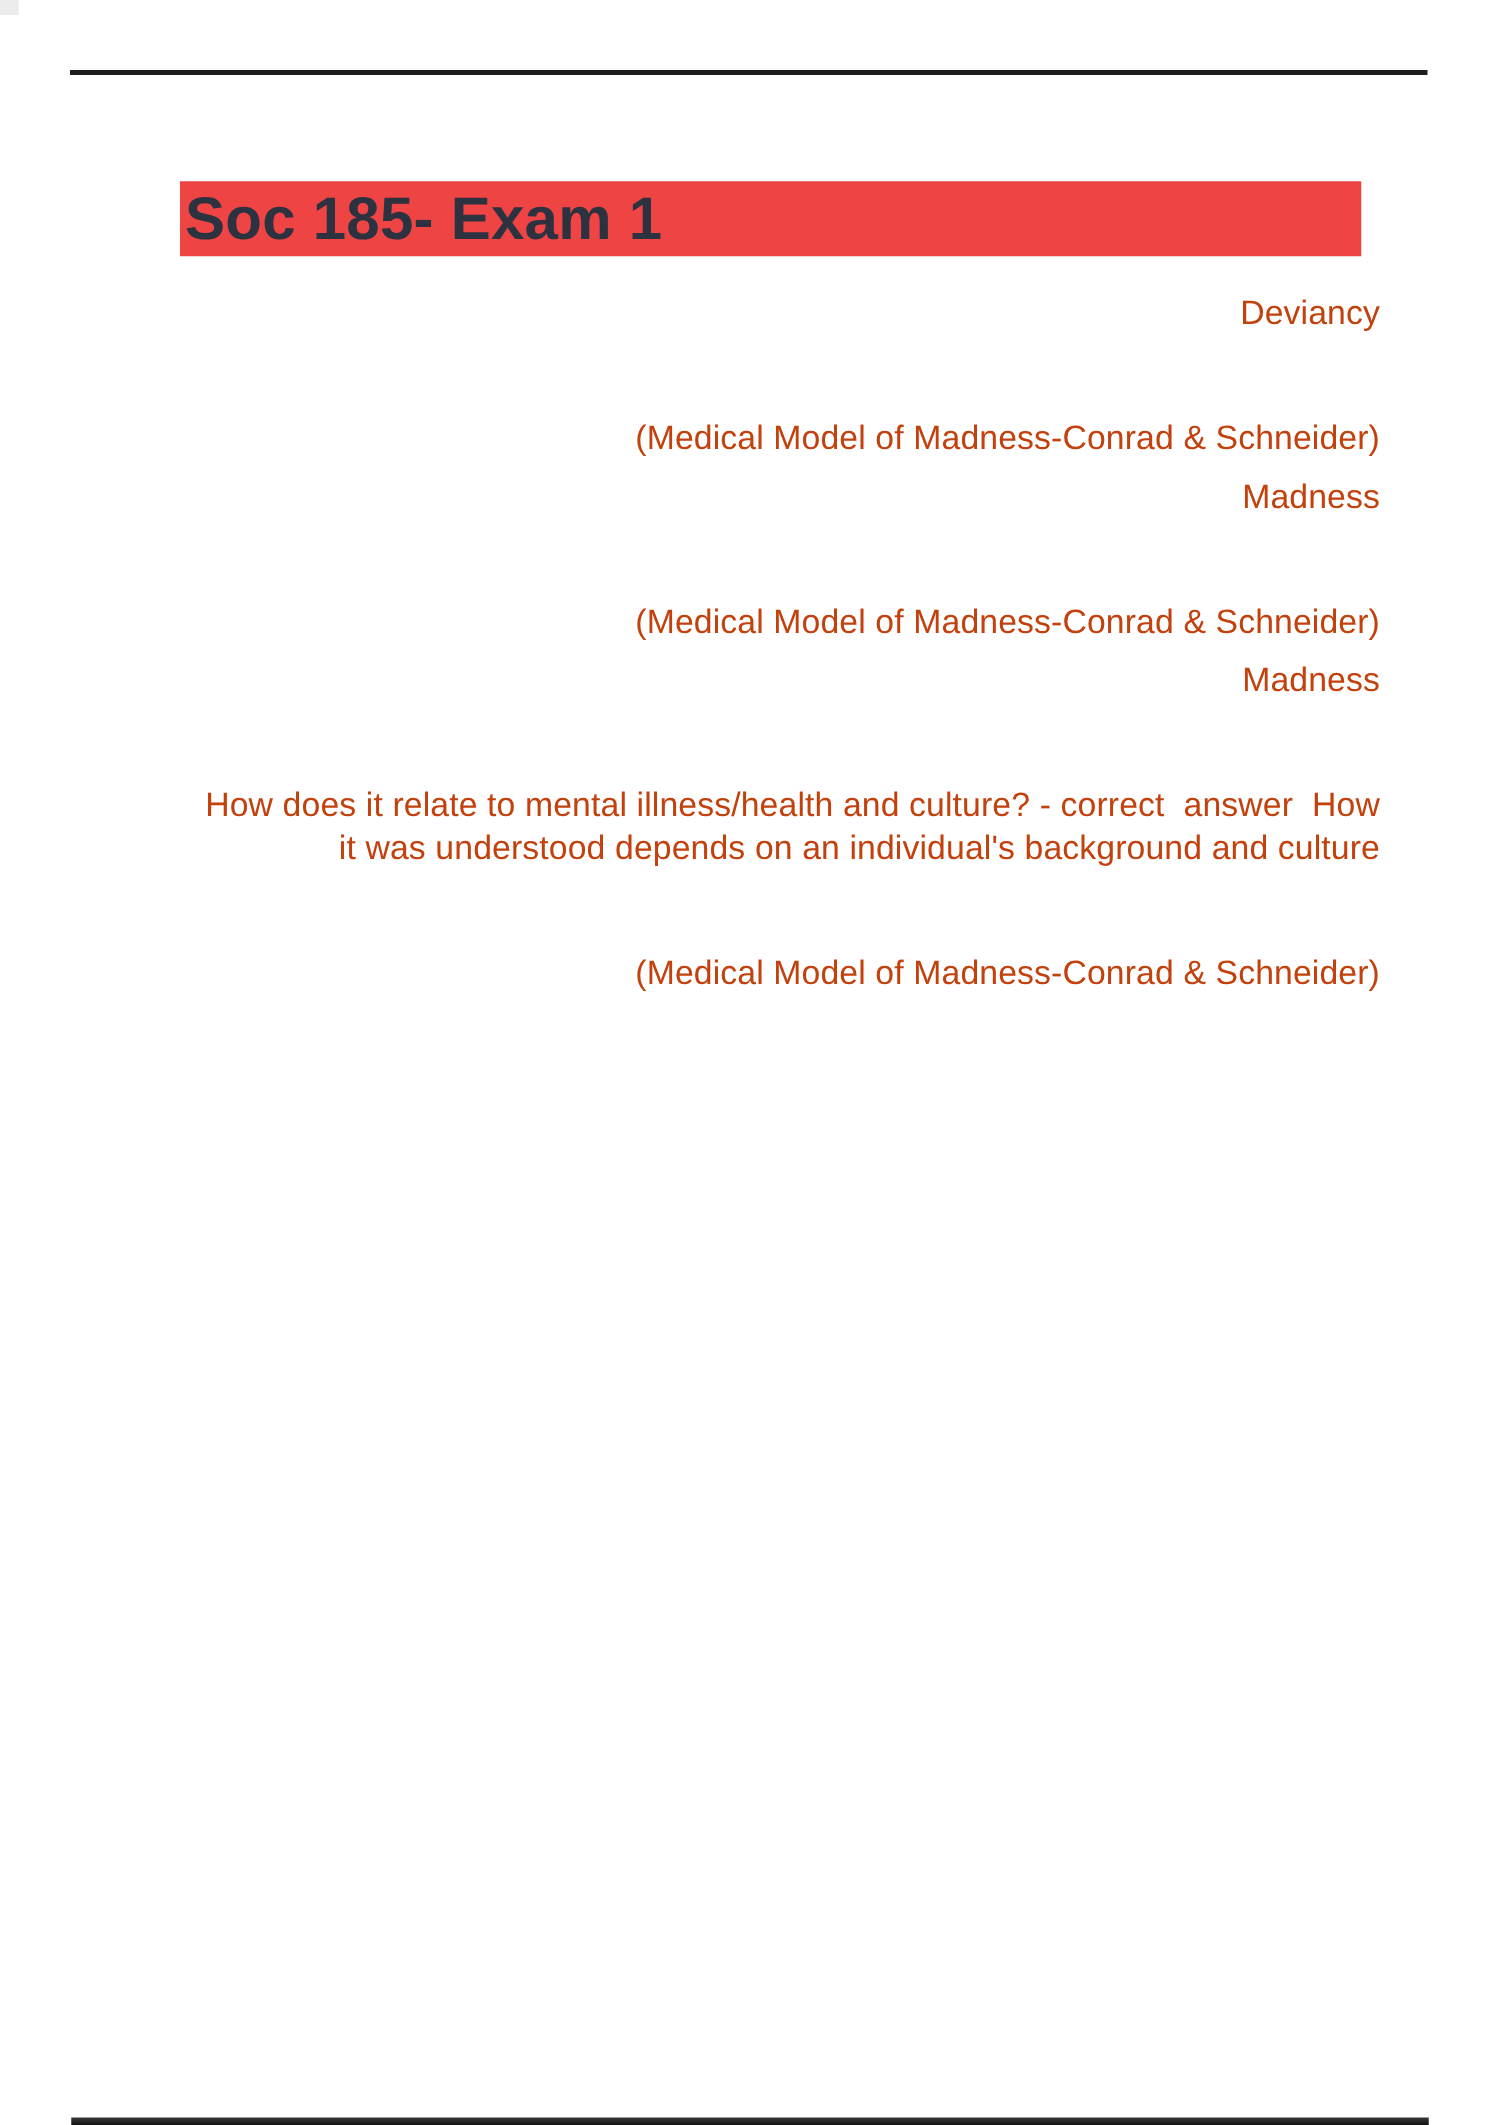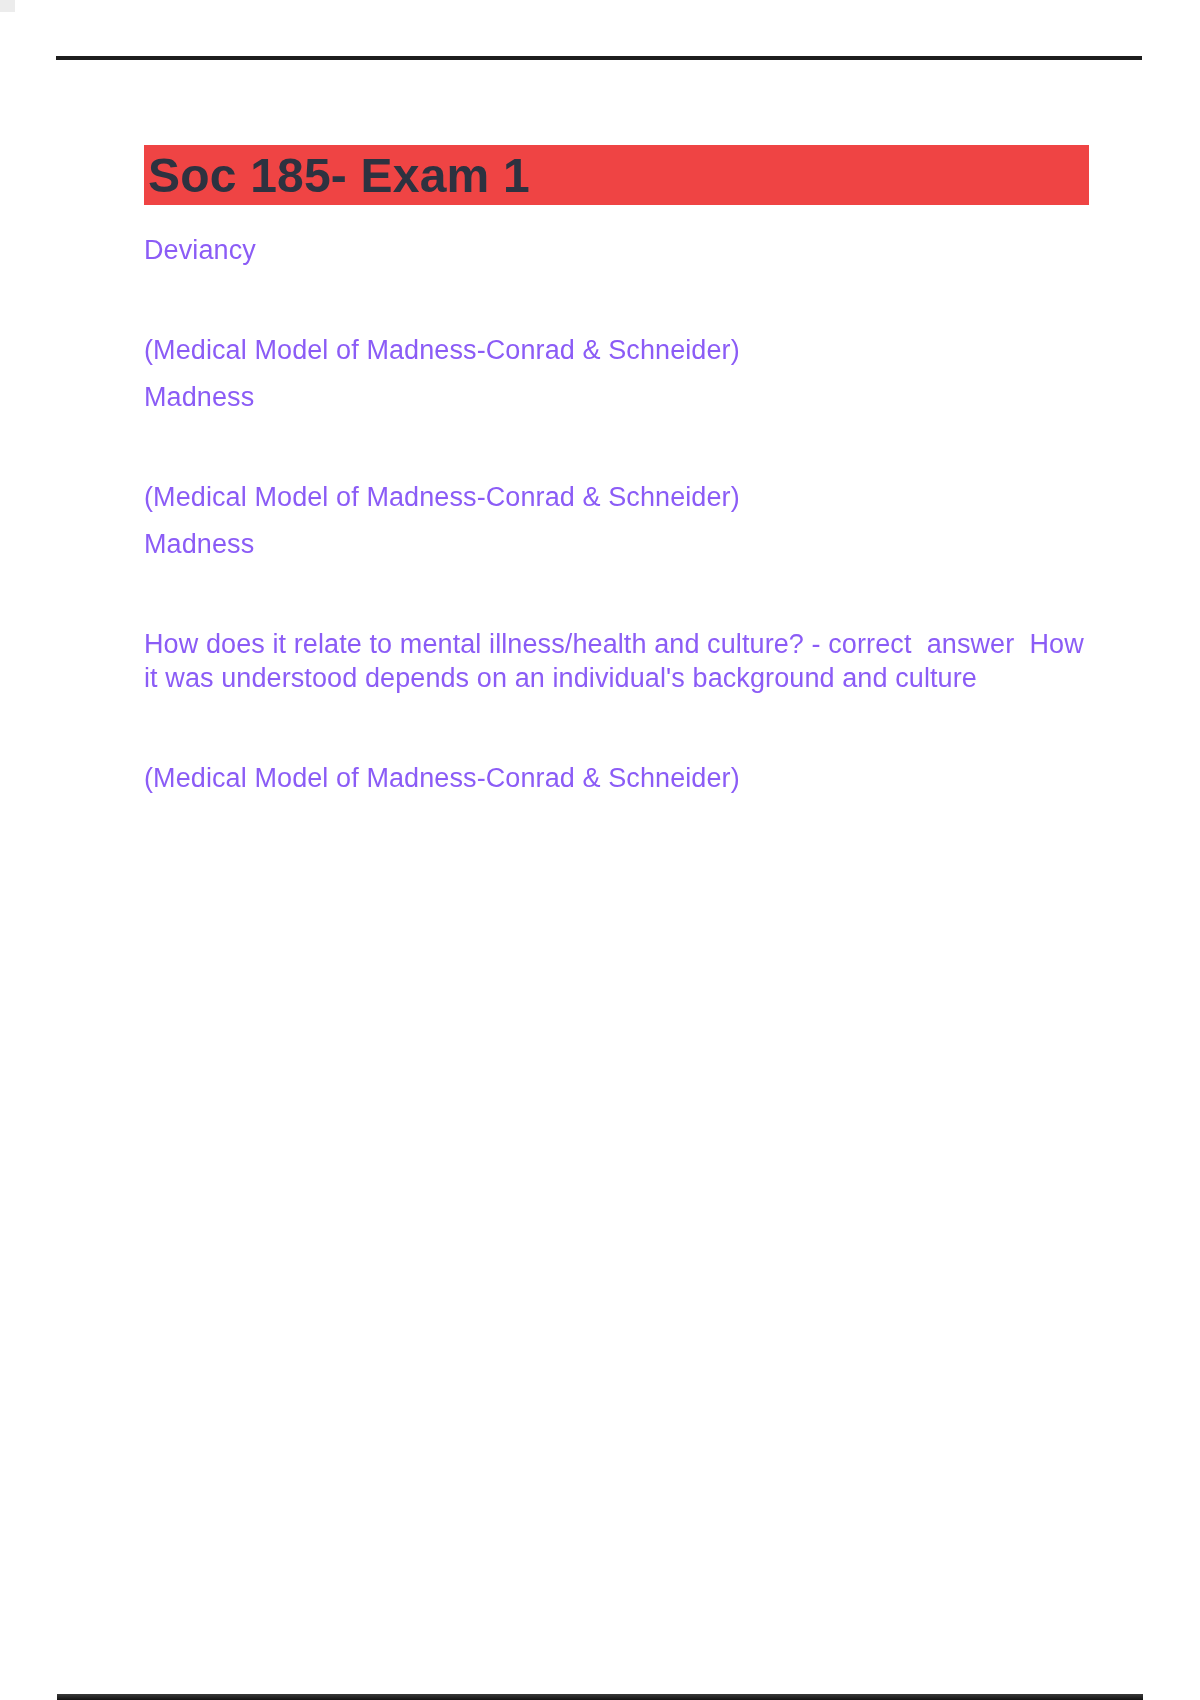--- a/index.html
+++ b/index.html
@@ -50,23 +50,24 @@
     margin: 0 0 28px 0;
     font-size: 48px;
     font-weight: 700;
     color: #2d3240;
     letter-spacing: 0.2px;
   }
   .para {
     margin: 0 0 66px 0;
     font-size: 27px;
     line-height: 34px;
-    color: #8b5cf6;
+    color: #c2410c;
     white-space: pre-wrap;
     letter-spacing: 0.1px;
+    text-align: right;
   }
   .para.tight {
     margin-bottom: 13px;
   }
   .para:last-child {
     margin-bottom: 0;
   }
 </style>
 </head>
 <body>

